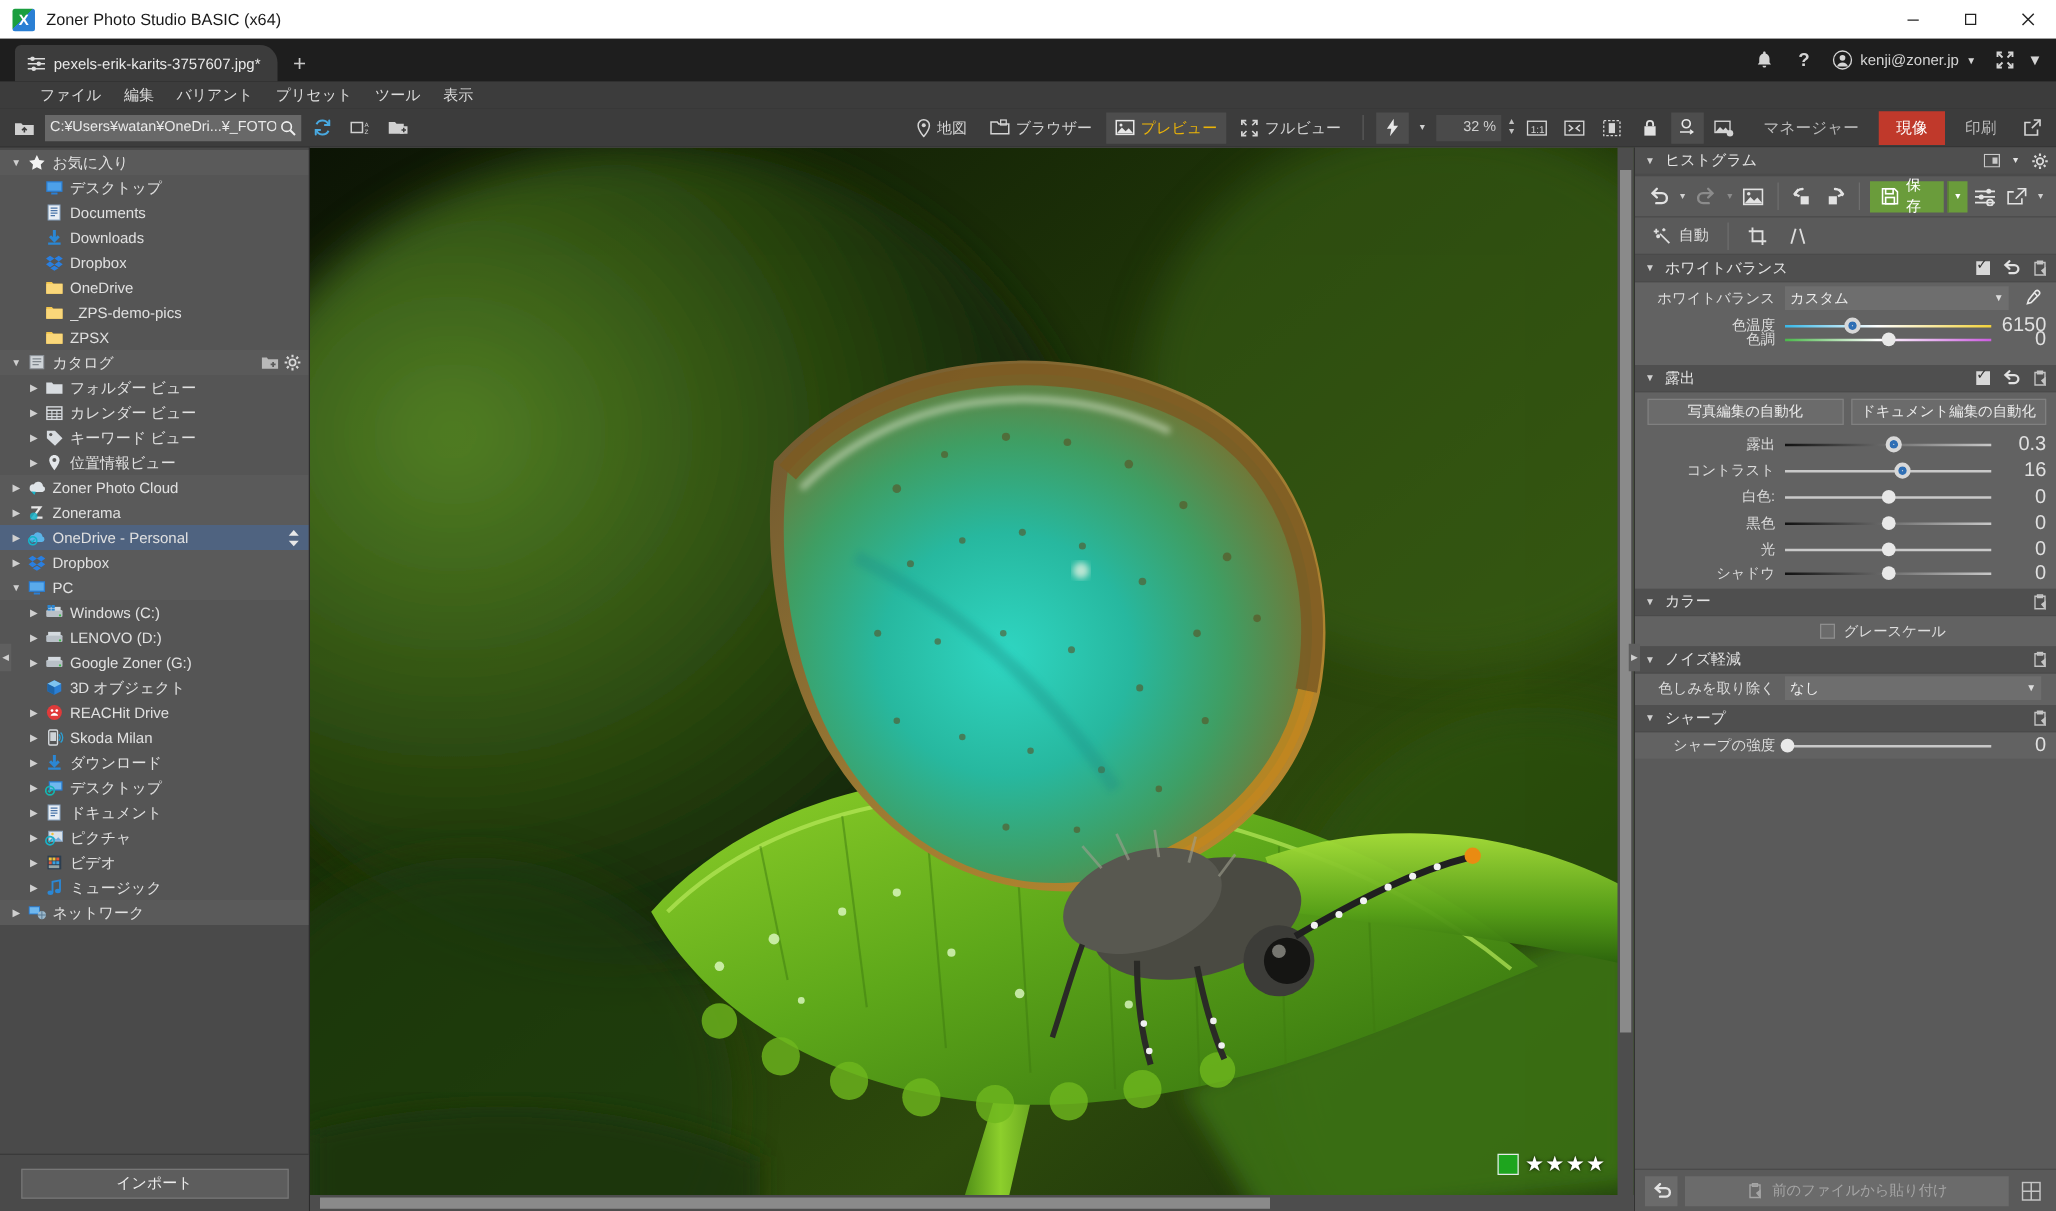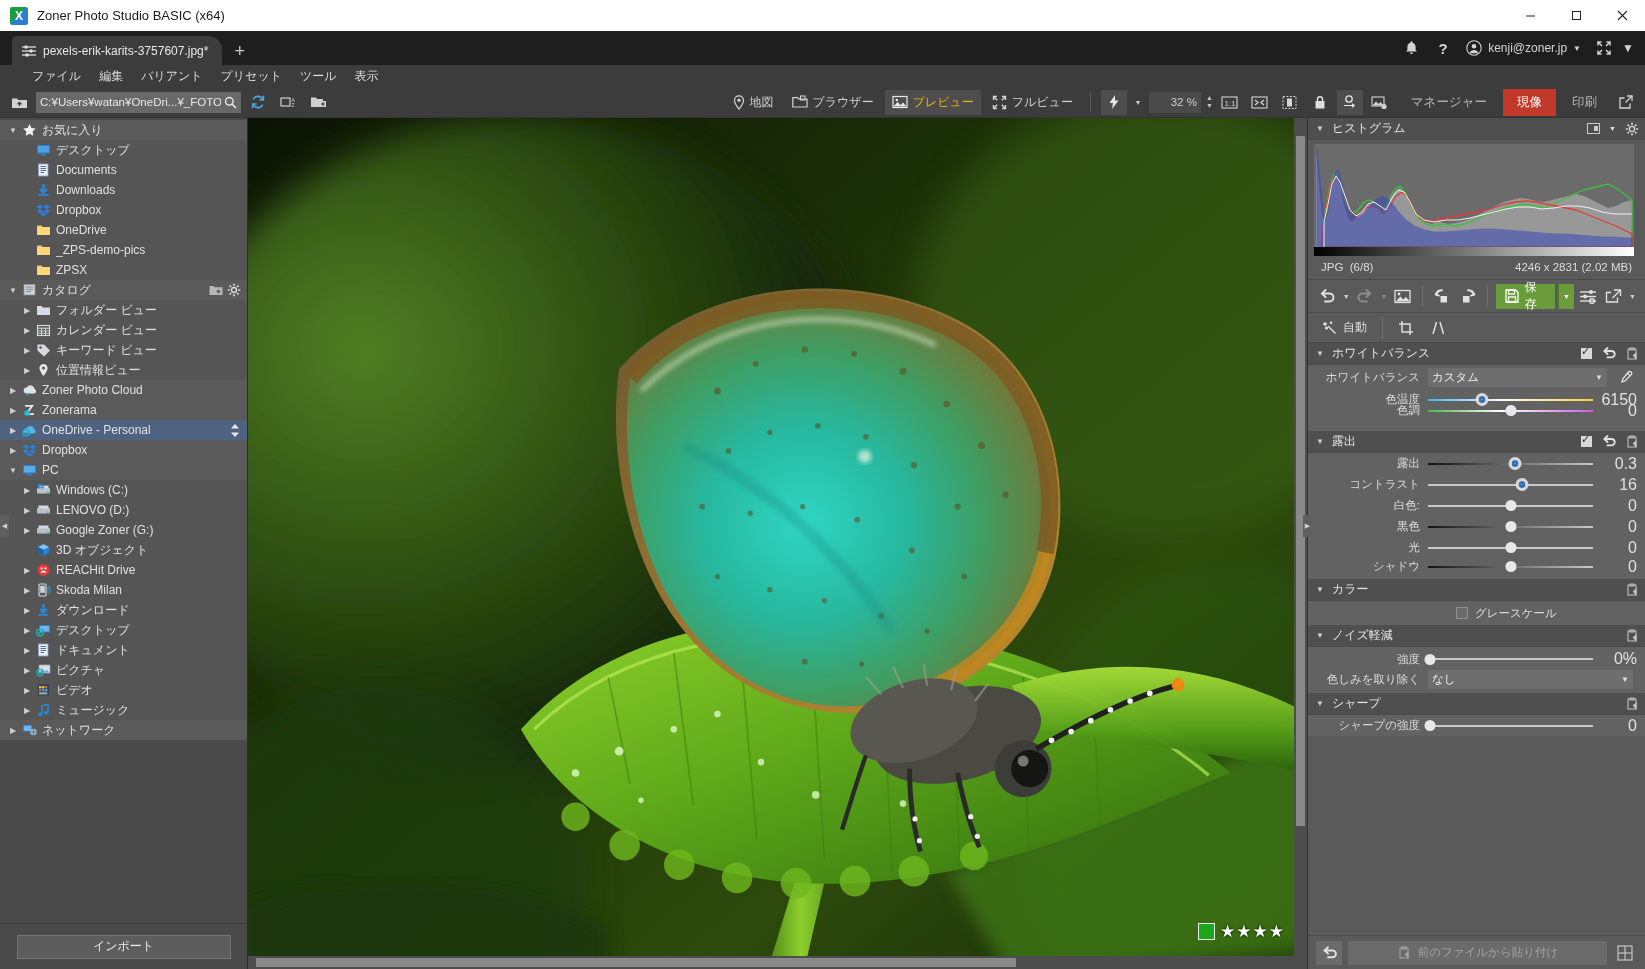--- a/index.html
+++ b/index.html
@@ -1051,61 +1051,20 @@
           <span>
             <svg width="14" height="14" viewBox="0 0 14 14">
                 <circle cx="7" cy="7" r="2.6" fill="none" stroke="#d9d9d9" stroke-width="1.4"></circle>
                 <g stroke="#d9d9d9" stroke-width="1.7">
                   <path d="M7 .8v2M7 11.2v2M.8 7h2M11.2 7h2M2.6 2.6l1.4 1.4M10 10l1.4 1.4M11.4 2.6L10 4M4 10l-1.4 1.4"></path>
                 </g>
               </svg>
           </span>
         </span>
       </div>
-      <div class="histwrap">
-        <div class="hist">
-          <svg width="320" height="103" viewBox="0 0 320 103">
-            <rect width="320" height="103" fill="#6b6b6b"></rect>
-
-            <path d="M2,103 L2,6 L5,40 L8,72 L11,78 L14,70 L17,52 L20,34 L23,28 L26,40 L30,62 L34,74 L38,78
-                     L44,72 L50,64 L56,60 L62,62 L68,70 L74,60 L80,48 L86,44 L92,50 L98,62 L104,72 L110,78
-                     L118,80 L126,78 L134,80 L142,79 L150,77 L158,74 L166,70 L174,66 L182,62 L190,58 L198,56
-                     L206,54 L214,55 L222,57 L230,58 L238,56 L246,54 L254,52 L262,50 L270,52 L278,56 L286,60
-                     L294,64 L302,62 L310,58 L318,56 L318,103 Z" fill="#bdbdbd" opacity="0.55"></path>
-
-            <path d="M8,103 L8,80 L12,64 L16,42 L20,30 L24,33 L28,46 L33,62 L38,70 L44,66 L50,58 L56,56
-                     L62,60 L68,68 L74,57 L80,46 L86,42 L92,50 L98,64 L104,74 L112,80 L120,82 L130,80
-                     L140,82 L150,80 L160,76 L170,72 L180,68 L190,64 L200,62 L210,60 L220,62 L230,64
-                     L240,60 L250,55 L260,50 L270,46 L278,44 L286,42 L294,40 L302,44 L310,50 L318,56 L318,103 Z" fill="none" stroke="#38c43b" stroke-width="1.3"></path>
-
-            <path d="M8,103 L9,82 L13,60 L17,40 L21,32 L25,36 L30,50 L35,64 L40,72 L46,70 L52,64 L58,62
-                     L64,64 L70,70 L76,62 L82,52 L88,48 L94,54 L100,66 L106,74 L114,78 L122,76 L132,74
-                     L142,72 L152,70 L162,68 L172,66 L182,63 L192,60 L202,58 L212,57 L222,58 L232,60
-                     L242,62 L252,64 L262,66 L272,70 L282,74 L292,78 L302,82 L310,86 L318,90 L318,103 Z" fill="none" stroke="#e03c3c" stroke-width="1.3"></path>
-
-            <path d="M3,103 L3,5 L6,36 L9,68 L12,76 L15,66 L18,46 L21,30 L24,26 L28,40 L33,60 L38,70
-                     L44,74 L50,70 L56,62 L62,56 L68,52 L74,55 L80,62 L86,70 L92,76 L100,82 L110,86
-                     L120,88 L132,88 L144,87 L156,86 L168,85 L180,85 L192,86 L204,87 L216,88 L228,89
-                     L240,90 L252,90 L264,91 L276,92 L288,93 L300,93 L312,94 L318,94 L318,103 Z" fill="#3a48b8" opacity="0.55" stroke="#3a48b8" stroke-width="1.2"></path>
-
-            <path d="M10,103 L10,78 L14,60 L18,40 L22,32 L26,38 L31,52 L36,66 L42,72 L48,68 L54,60
-                     L60,58 L66,62 L72,66 L78,54 L84,46 L90,48 L96,58 L102,70 L110,76 L120,78 L132,76
-                     L144,76 L156,74 L168,71 L180,68 L192,65 L204,63 L216,63 L228,65 L240,64 L252,62
-                     L264,62 L276,64 L288,68 L300,70 L312,70 L318,70" fill="none" stroke="#f0f0f0" stroke-width="1"></path>
-          </svg>
-          <div class="histgrad"></div>
-        </div>
-        <div class="histinfo">
-          <span>
-            <span>JPG</span>
-            &nbsp;<span>(6/8)</span>
-          </span>
-          <span>4246 x 2831 (2.02 MB)</span>
-        </div>
-      </div>
 
       <div class="toolrow">
         <div class="ibtn">
           <svg width="18" height="16" viewBox="0 0 18 16" fill="none" stroke="#e2e2e2" stroke-width="1.9" stroke-linecap="round">
               <path d="M4.5 5.5h7a4 4 0 0 1 0 8H7"></path>
               <path d="M7.5 2L4 5.5 7.5 9"></path>
             </svg>
         </div>
         <div class="caret-sm">▼</div>
         <div class="ibtn dis">
@@ -1269,20 +1228,24 @@
             <span>
               <svg width="14" height="14" viewBox="0 0 14 14" fill="none" stroke="#c4c4c4" stroke-width="1.1">
                   <path d="M3 2h8v10H3z"></path>
                   <path d="M5 1h4v2H5z"></path>
                   <path d="M8.5 8.5l2.5-2v5z" fill="#c4c4c4"></path>
                 </svg>
             </span>
           </span>
         </div>
         <div class="grp">
+          <div class="btnrow">
+            <div class="autobtn">写真編集の自動化</div>
+            <div class="autobtn">ドキュメント編集の自動化</div>
+          </div>
           <div class="row">
             <span class="rlbl">露出</span>
             <div class="slider">
               <div class="track dark"></div>
                 <div class="knob blue" style="left:53%"></div>
             </div>
             <span class="rval">0.3</span>
           </div>
           <div class="row">
             <span class="rlbl">コントラスト</span>
@@ -1353,28 +1316,20 @@
             <span>
               <svg width="14" height="14" viewBox="0 0 14 14" fill="none" stroke="#c4c4c4" stroke-width="1.1">
                   <path d="M3 2h8v10H3z"></path>
                   <path d="M5 1h4v2H5z"></path>
                   <path d="M8.5 8.5l2.5-2v5z" fill="#c4c4c4"></path>
                 </svg>
             </span>
           </span>
         </div>
         <div class="grp">
-          <div class="row" style="padding-top:3px">
-            <span class="rlbl">強度</span>
-            <div class="slider">
-              <div class="track"></div>
-                <div class="knob" style="left:1%"></div>
-            </div>
-            <span class="rval">0%</span>
-          </div>
           <div class="row" style="height:25px;padding-bottom:3px">
             <span class="rlbl">色しみを取り除く</span>
             <div class="selectbox" style="margin-right:4px">
               <span>なし</span>
               <span class="sc">▼</span>
             </div>
           </div>
         </div>
 
         <div class="sechdr">

